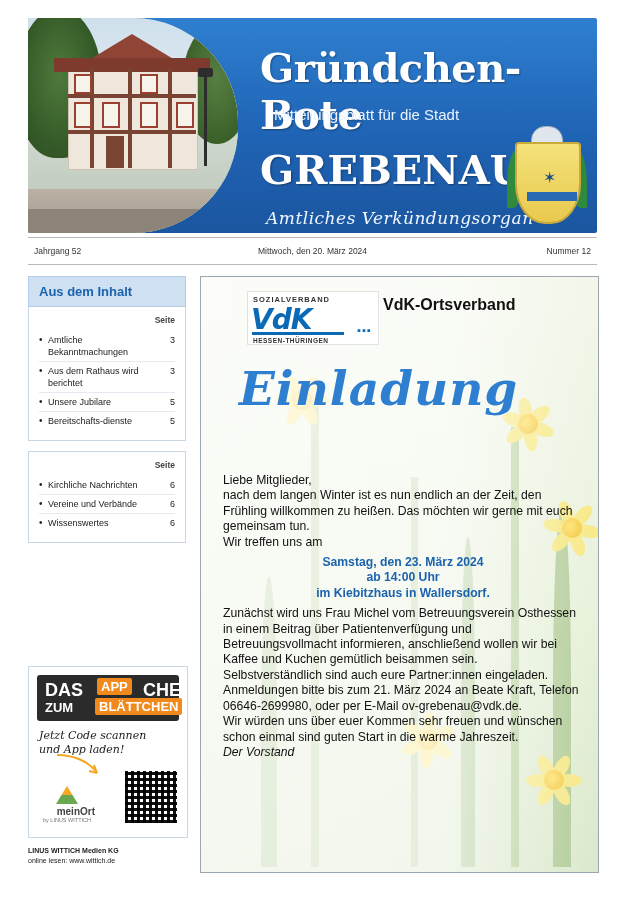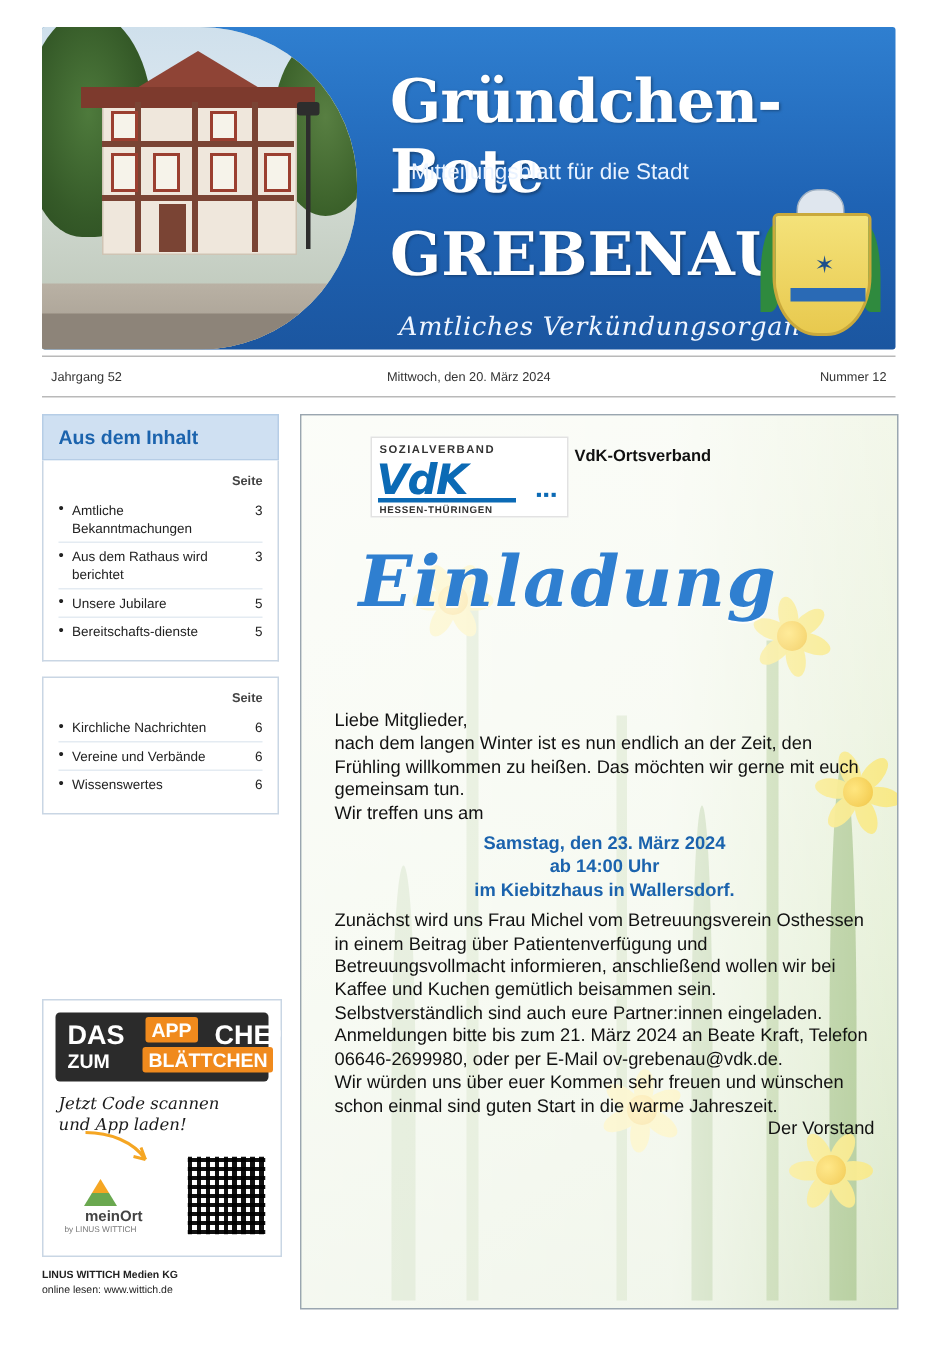--- a/index.html
+++ b/index.html
@@ -169,37 +169,37 @@
     position:absolute;left:30px;top:14px;width:130px;height:52px;background:#fff;border:1px solid #e2e2e2;margin-left:16px;
   }
   .vdk-top{position:absolute;left:5px;top:3px;font-size:7.5px;letter-spacing:1px;color:#333;font-weight:bold;}
   .vdk-main{position:absolute;left:3px;top:11px;font-size:28px;font-weight:bold;color:#0b6ab5;font-family:"DejaVu Sans", sans-serif;font-style:italic;letter-spacing:-1px;}
   .vdk-bar{position:absolute;left:4px;bottom:9px;width:92px;height:3px;background:#0b6ab5;}
   .vdk-bot{position:absolute;left:5px;bottom:0px;font-size:6.5px;letter-spacing:.5px;color:#333;font-weight:bold;}
   .vdk-dots{position:absolute;right:6px;bottom:8px;color:#0b6ab5;font-size:11px;letter-spacing:1px;font-weight:bold;}
 
   .vdk-org{
     position:absolute;left:182px;top:20px;width:205px;
-    font-size:11px;font-weight:bold;color:#111;line-height:15px;
+    font-size:16px;font-weight:bold;color:#111;line-height:15px;
   }
   .einladung{
     position:absolute;left:38px;top:84px;width:330px;
     font-family:"DejaVu Serif", serif;
     font-style:italic;font-weight:bold;
     font-size:47px;color:#2f7fd0;
     letter-spacing:1px;
     text-shadow:0 1px 0 rgba(255,255,255,.8);
   }
   .ad-body{
     position:absolute;left:22px;top:196px;width:360px;
     font-size:12.2px;line-height:15.4px;color:#111;
   }
   .ad-body p{margin:0;}
   .ad-center{text-align:center;color:#1b63ad;font-weight:bold;}
-  .ad-sign{margin-top:9px;text-align:right;}
+  .ad-sign{margin-top:9px;font-style:italic;}
 </style>
 </head>
 <body>
 
 <div class="masthead">
 
   <div class="mh-photo">
     <div class="ph-sky"></div>
     <div class="ph-tree"></div>
     <div class="ph-tree2"></div>

